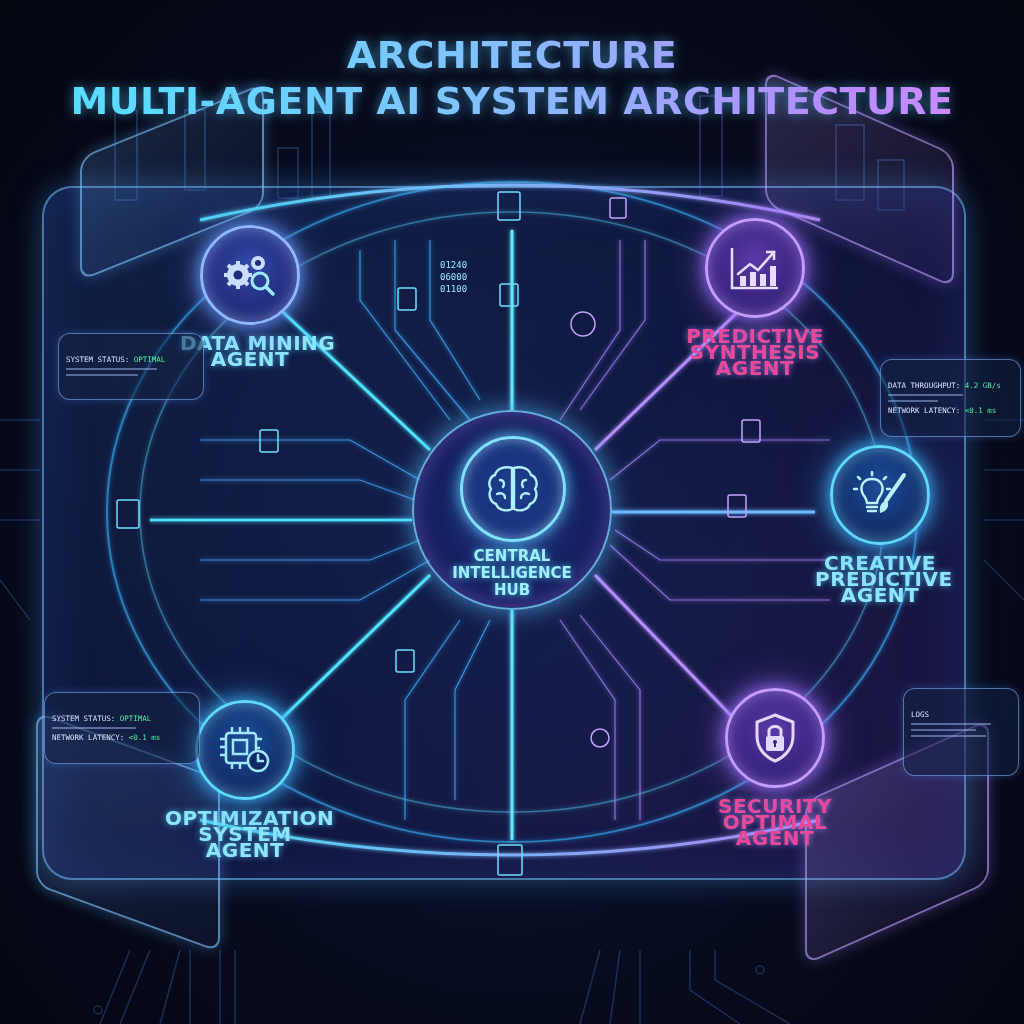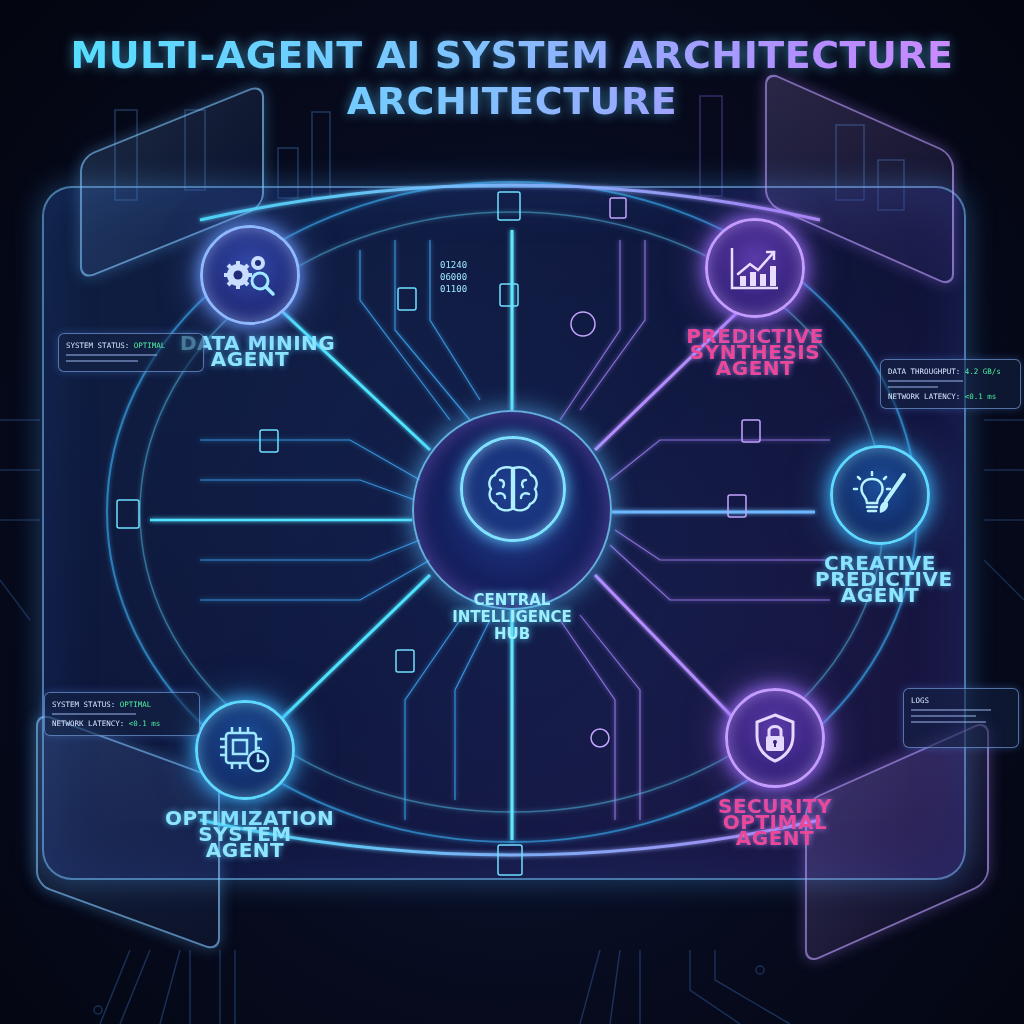--- a/index.html
+++ b/index.html
@@ -68,28 +68,28 @@
   }
   .hub-core {
     position: absolute; left: 48px; top: 26px; width: 100px; height: 100px; border-radius: 50%;
     border: 3px solid #7fe0ff;
     box-shadow: 0 0 16px #5fcfff, inset 0 0 14px rgba(150,210,255,0.7);
     background: radial-gradient(circle, #1f3f8f 0%, #142a6c 100%);
     display: flex; align-items: center; justify-content: center;
   }
   .hub-label {
     position: absolute; left: 0; right: 0; top: 138px; font-weight: bold; font-size: 15px; line-height: 17px;
-    color: #9ff0ff; text-shadow: 0 0 7px rgba(90,220,255,0.9); margin-top: 44px;
+    color: #9ff0ff; text-shadow: 0 0 7px rgba(90,220,255,0.9);
   }
   .status-panel {
     position: absolute; z-index: 12;
-    border: 1px solid rgba(140,190,255,0.55); border-radius: 6px;
+    border: 1px solid rgba(140,190,255,0.55); border-radius: 12px;
     background: rgba(20,35,70,0.55);
     font-family: "DejaVu Sans Mono", monospace; font-size: 7.5px; color: #d6e4ff;
-    padding: 5px 7px; box-shadow: 0 0 8px rgba(90,150,255,0.3);
+    padding: 19px 7px; box-shadow: 0 0 8px rgba(90,150,255,0.3);
   }
   .status-panel .ok { color: #4df0a0; }
   .status-panel .row { white-space: nowrap; margin: 2px 0; }
   .status-panel .bar { height: 2px; background: rgba(170,200,255,0.45); margin: 4px 0; }
   .glass {
     position: absolute; z-index: 3;
     border: 2px solid rgba(130,200,255,0.6); border-radius: 14px;
     background: linear-gradient(135deg, rgba(120,180,255,0.18), rgba(80,120,220,0.08));
     box-shadow: 0 0 14px rgba(100,180,255,0.35);
   }
@@ -218,22 +218,22 @@
     <text x="440" y="292">01100</text>
   </g>
 </svg>
 
 <div class="glass" style="left:80px; top:120px; width:180px; height:120px; transform:skewY(-22deg);"></div>
 <div class="glass purple" style="left:765px; top:112px; width:185px; height:130px; transform:skewY(24deg);"></div>
 <div class="glass" style="left:36px; top:745px; width:180px; height:170px; transform:skewY(20deg);"></div>
 <div class="glass purple" style="left:805px; top:760px; width:180px; height:160px; transform:skewY(-24deg);"></div>
 
 <div class="title">
+  <div>ARCHITECTURE</div>
   <div>MULTI-AGENT AI SYSTEM ARCHITECTURE</div>
-  <div>ARCHITECTURE</div>
 </div>
 
 <div class="status-panel" style="left:58px; top:333px; width:130px;">
   <div class="row"><span>SYSTEM STATUS:</span>
     <span class="ok">OPTIMAL</span></div>
   <div class="bar" style="width:70%"></div>
     <div class="bar" style="width:55%"></div>
 </div>
 
 <div class="status-panel" style="left:880px; top:335px; width:125px;margin-top:24px;">

